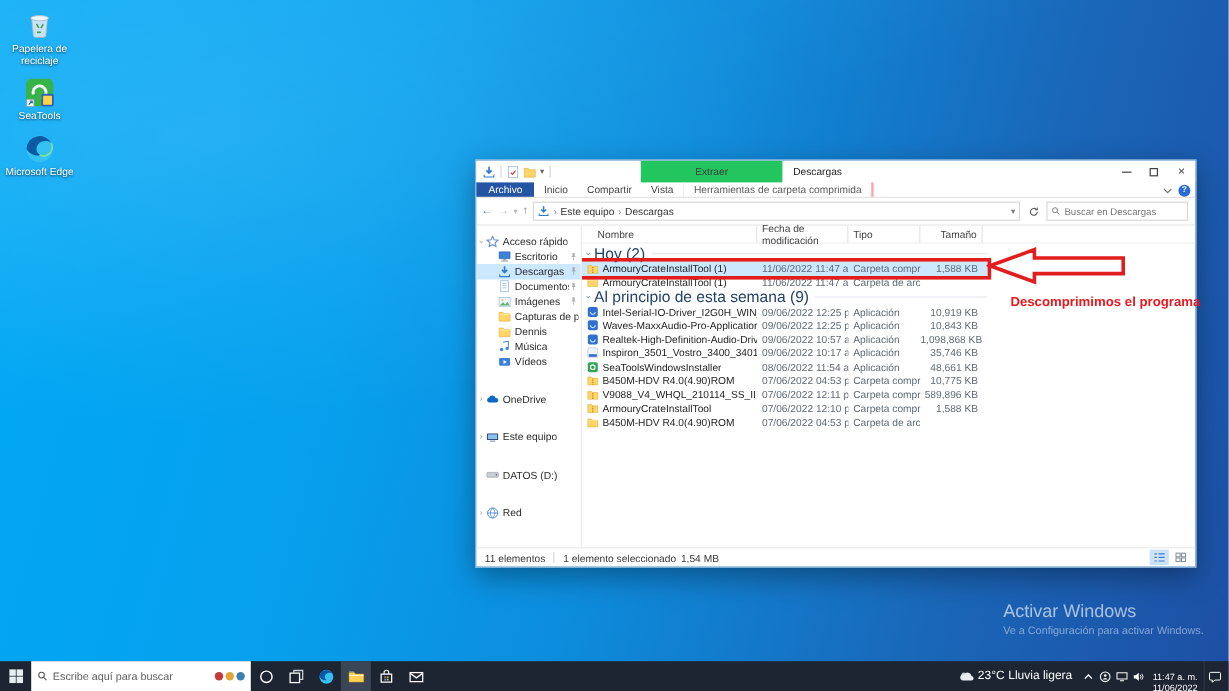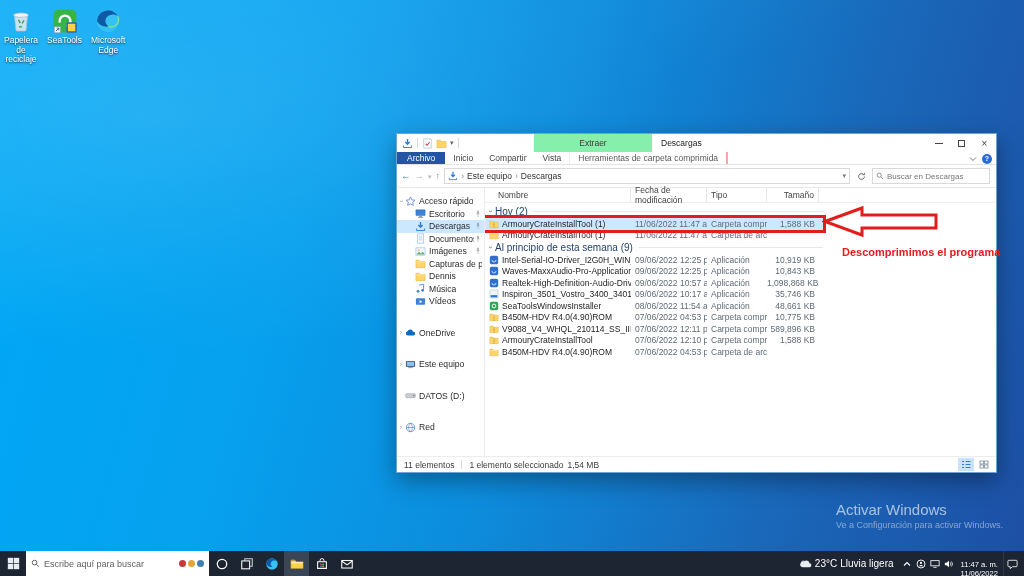--- a/index.html
+++ b/index.html
@@ -6,40 +6,40 @@
   html,body { width:1024px; height:576px; }
   body { font-family:"Liberation Sans","DejaVu Sans",sans-serif; }
   .screen { position:relative; width:1024px; height:576px; overflow:hidden;
     background:linear-gradient(105deg,#00a9f6 0%,#06a0ee 30%,#0d8cdc 52%,#1a66b8 78%,#1d4fa4 100%); }
   .screen::after { content:""; position:absolute; inset:0;
     background:linear-gradient(160deg,rgba(255,255,255,.08) 0%,rgba(255,255,255,0) 35%),
                radial-gradient(900px 400px at 15% 20%,rgba(255,255,255,.10),rgba(255,255,255,0) 60%);
     pointer-events:none; }
 
   
-  .desk-icons { position:absolute; left:4px; top:8px; width:58px; display:flex; flex-direction:row; gap:9px; z-index:2; }
+  .desk-icons { position:absolute; left:4px; top:8px; width:58px; display:flex; flex-direction:column; gap:9px; z-index:2; }
   .desk-icon { display:flex; flex-direction:column; align-items:center; width:58px; cursor:pointer; }
   .desk-icon .big { width:26px; height:26px; display:block; }
   .desk-icon .lbl { margin-top:2px; font-size:8.5px; line-height:9.5px; color:#fff; text-align:center;
     text-shadow:0 1px 2px rgba(0,0,0,.75); max-width:58px; }
 
   
   .watermark { position:absolute; left:836px; top:501px; z-index:2; }
   .watermark .w1 { font-size:15px; color:rgba(255,255,255,.62); }
   .watermark .w2 { font-size:9px; color:rgba(255,255,255,.45); margin-top:2px; }
 
   
   .window { position:absolute; left:396px; top:133px; width:601px; height:340px; background:#fff;
     border:1px solid #6fa3d2; box-shadow:0 8px 22px rgba(0,0,0,.35); z-index:3; display:flex; flex-direction:column; font-size:8.5px; color:#333; }
   .titlebar { height:18px; display:flex; align-items:center; position:relative; background:#fff; flex:0 0 auto; }
   .qat { display:flex; align-items:center; gap:3px; padding-left:5px; }
   .qat .icon svg { width:11px; height:11px; display:block; }
   .qat .sep { width:1px; height:10px; background:#d8d8d8; margin:0 1px; }
   .qat .drop { font-size:7px; color:#666; }
-  .ctx-tab { position:absolute; left:137px; top:0; width:118px; height:18px; background:#86efac;
+  .ctx-tab { position:absolute; left:137px; top:0; width:118px; height:18px; background:#22c55e;
     display:flex; align-items:center; justify-content:center; font-size:8.5px; color:#3b3b3b; cursor:pointer; }
   .win-title { position:absolute; left:264px; top:0; height:18px; display:flex; align-items:center; font-size:8.5px; color:#222; }
   .caption { position:absolute; right:0; top:0; height:18px; display:flex; }
   .cap-btn { width:23px; height:18px; display:flex; align-items:center; justify-content:center; color:#444; cursor:pointer; font-size:10px; }
   .cap-min i { display:block; width:8px; height:1px; background:#444; }
   .cap-max i { display:block; width:7px; height:7px; border:1px solid #444; }
 
   .tabrow { height:13px; display:flex; align-items:stretch; border-bottom:1px solid #e4e4e4; position:relative; flex:0 0 auto; }
   .tab { padding:0 8px; display:flex; align-items:center; font-size:8.5px; color:#444; cursor:pointer; }
   .tab.file { background:#2455a4; color:#fff; padding:0 10px; }
@@ -85,21 +85,21 @@
   .ch { border-right:1px solid #e7e7e7; height:100%; display:flex; align-items:center; padding-left:4px; cursor:pointer; position:relative; }
   .ch.c-name { width:146px; padding-left:13px; }
   .ch.c-date { width:76px; }
   .ch.c-type { width:60px; }
   .ch.c-size { width:52px; justify-content:flex-end; padding-right:4px; }
   .sort-caret { position:absolute; left:34px; top:-1px; font-size:6px; color:#888; transform:rotate(-90deg); }
 
   .filelist { flex:1 1 auto; overflow:hidden; padding-top:2px; }
   .group-hdr { height:13px; display:flex; align-items:center; width:338px; }
   .group-hdr .g-exp { width:10px; text-align:center; color:#4a6ea8; font-size:7px; transform:rotate(90deg); }
-  .group-hdr .g-lbl { font-size:10px; color:#24426b; white-space:nowrap; }
+  .group-hdr .g-lbl { font-size:13px; color:#24426b; white-space:nowrap; }
   .group-hdr .g-line { flex:1 1 auto; height:1px; background:#e4e8ee; margin-left:5px; }
   .frow { height:11.5px; width:338px; display:flex; align-items:center; cursor:pointer; }
   .frow.sel { background:#cce8ff; }
   .frow.annotated { outline:3px solid #e21d1d; outline-offset:0; }
   .fc { overflow:hidden; white-space:nowrap; }
   .fc.f-name { width:146px; display:flex; align-items:center; gap:3px; padding-left:4px; color:#1e1e1e; }
   .fc.f-name .icon { width:10px; height:10px; flex:0 0 auto; }
   .fc.f-name .icon svg { width:10px; height:10px; display:block; }
   .fc.f-name .nm { overflow:hidden; white-space:nowrap; }
   .fc.f-date { width:76px; color:#5f6a75; padding-left:4px; }

